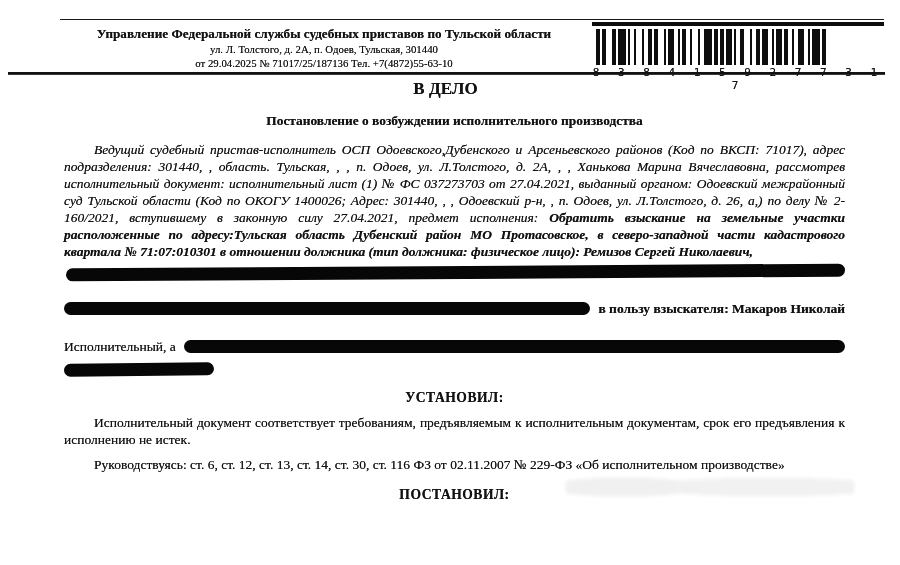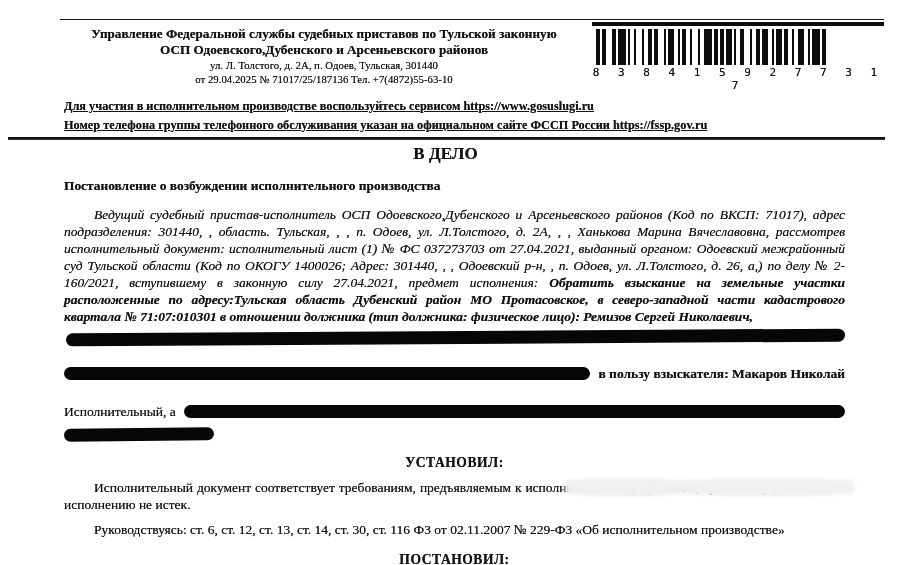--- a/index.html
+++ b/index.html
@@ -50,21 +50,21 @@
   .rule-double{
     margin:2px -40px 0 -56px;
     border-top:2px solid #161616;
     border-bottom:1px solid #3a3a3a;
     height:3px;
   }
   .to-case{
     text-align:center;font-weight:bold;font-size:17px;margin:4px 18px 0 0;
   }
   .doc-title{
-    font-weight:bold;font-size:13.4px;margin-top:14px;
+    text-align:center;font-weight:bold;font-size:13.4px;margin-top:14px;
   }
   .date-row{
     display:flex;justify-content:space-between;font-size:13px;margin-top:20px;
   }
   
   .para{
     margin:0;text-align:justify;font-size:13.5px;line-height:17px;
     text-indent:30px;
   }
   .para.first{margin-top:12px;font-style:italic;}
@@ -89,22 +89,21 @@
   }
 </style>
 </head>
 <body>
 
 <div class="page scan-text">
 
   <div class="topline"></div>
 
   <div class="letterhead">
-    <div class="lh-bold">Управление Федеральной службы судебных приставов по Тульской законную</div>
-    <div class="lh-bold">ОСП Одоевского,Дубенского и Арсеньевского районов</div>
+    <div class="lh-bold">Управление Федеральной службы судебных приставов по Тульской области</div>
     <div class="lh-small">ул. Л. Толстого, д. 2А, п. Одоев, Тульская, 301440</div>
     <div class="lh-small">от 29.04.2025 № 71017/25/187136 Тел. +7(4872)55-63-10</div>
   </div>
 
   <div class="barcode-block">
     <div class="barcode-topline"></div>
     <div class="barcode-bars" id="barcode-bars">
         <span style="width: 4px;"></span>
         <span style="width: 2px; background: transparent;"></span>
         <span style="width: 4px;"></span>
@@ -166,24 +165,20 @@
         <span style="width: 2px;"></span>
         <span style="width: 2px; background: transparent;"></span>
         <span style="width: 8px;"></span>
         <span style="width: 2px; background: transparent;"></span>
         <span style="width: 4px;"></span>
         <span style="width: 2px; background: transparent;"></span>
       </div>
     <div class="barcode-digits">8 3 8 4 1 5 9 2 7 7 3 1 7</div>
   </div>
 
-  <div class="notices">
-    <div class="notice">Для участия в исполнительном производстве воспользуйтесь сервисом https://www.gosuslugi.ru</div>
-    <div class="notice">Номер телефона группы телефонного обслуживания указан на официальном сайте ФССП России https://fssp.gov.ru</div>
-  </div>
 
   <div class="rule-double"></div>
 
   <div class="to-case">В ДЕЛО</div>
 
   <div class="doc-title">Постановление о возбуждении исполнительного производства</div>
 
 
   <p class="para first"><span>Ведущий судебный пристав-исполнитель ОСП Одоевского,Дубенского и Арсеньевского районов (Код по ВКСП: 71017), адрес подразделения: 301440, , область. Тульская, , , п. Одоев, ул. Л.Толстого, д. 2А, , , Ханькова Марина Вячеславовна, рассмотрев исполнительный документ: исполнительный лист (1) № ФС 037273703 от 27.04.2021, выданный органом: Одоевский межрайонный суд Тульской области (Код по ОКОГУ 1400026; Адрес: 301440, , , Одоевский р-н, , п. Одоев, ул. Л.Толстого, д. 26, а,) по делу № 2-160/2021, вступившему в законную силу 27.04.2021, предмет исполнения: </span><b>Обратить взыскание на земельные участки расположенные по адресу:Тульская область Дубенский район МО Протасовское, в северо-западной части кадастрового квартала № 71:07:010301 в отношении должника (тип должника: физическое лицо): Ремизов Сергей Николаевич,</b></p>
 

